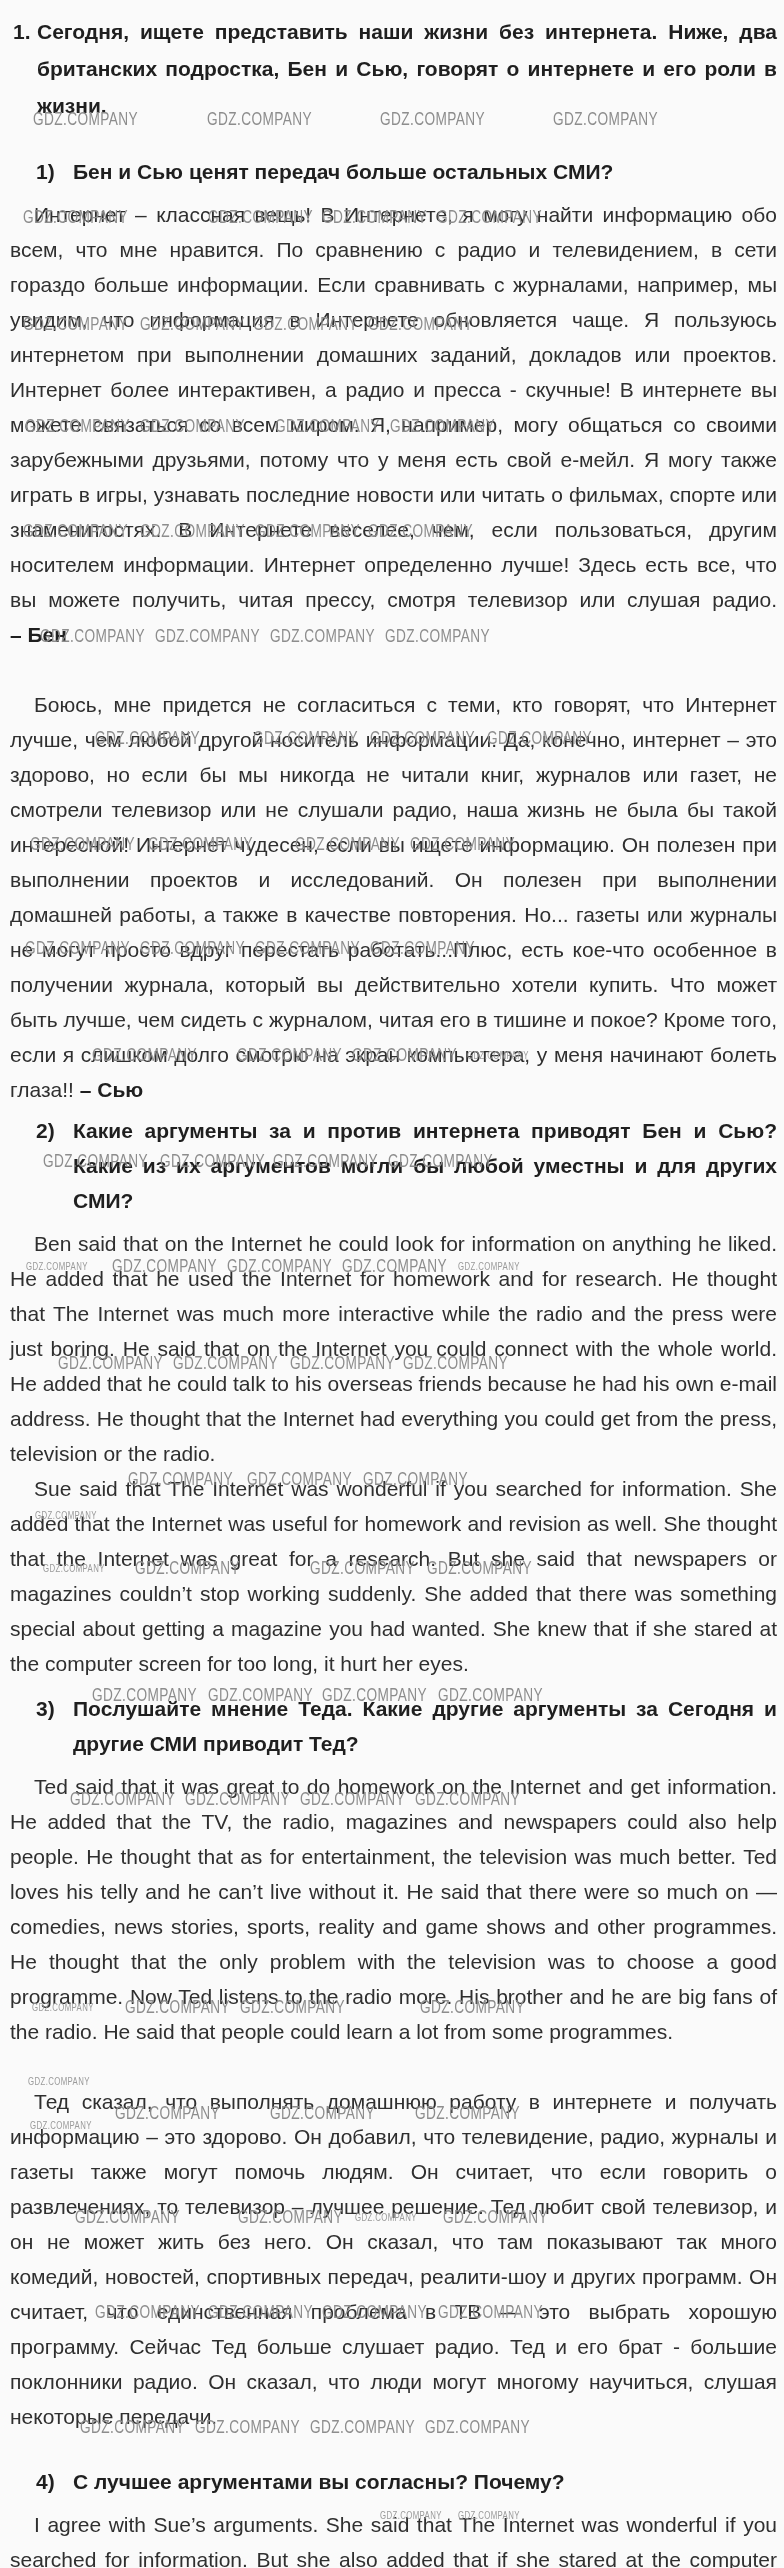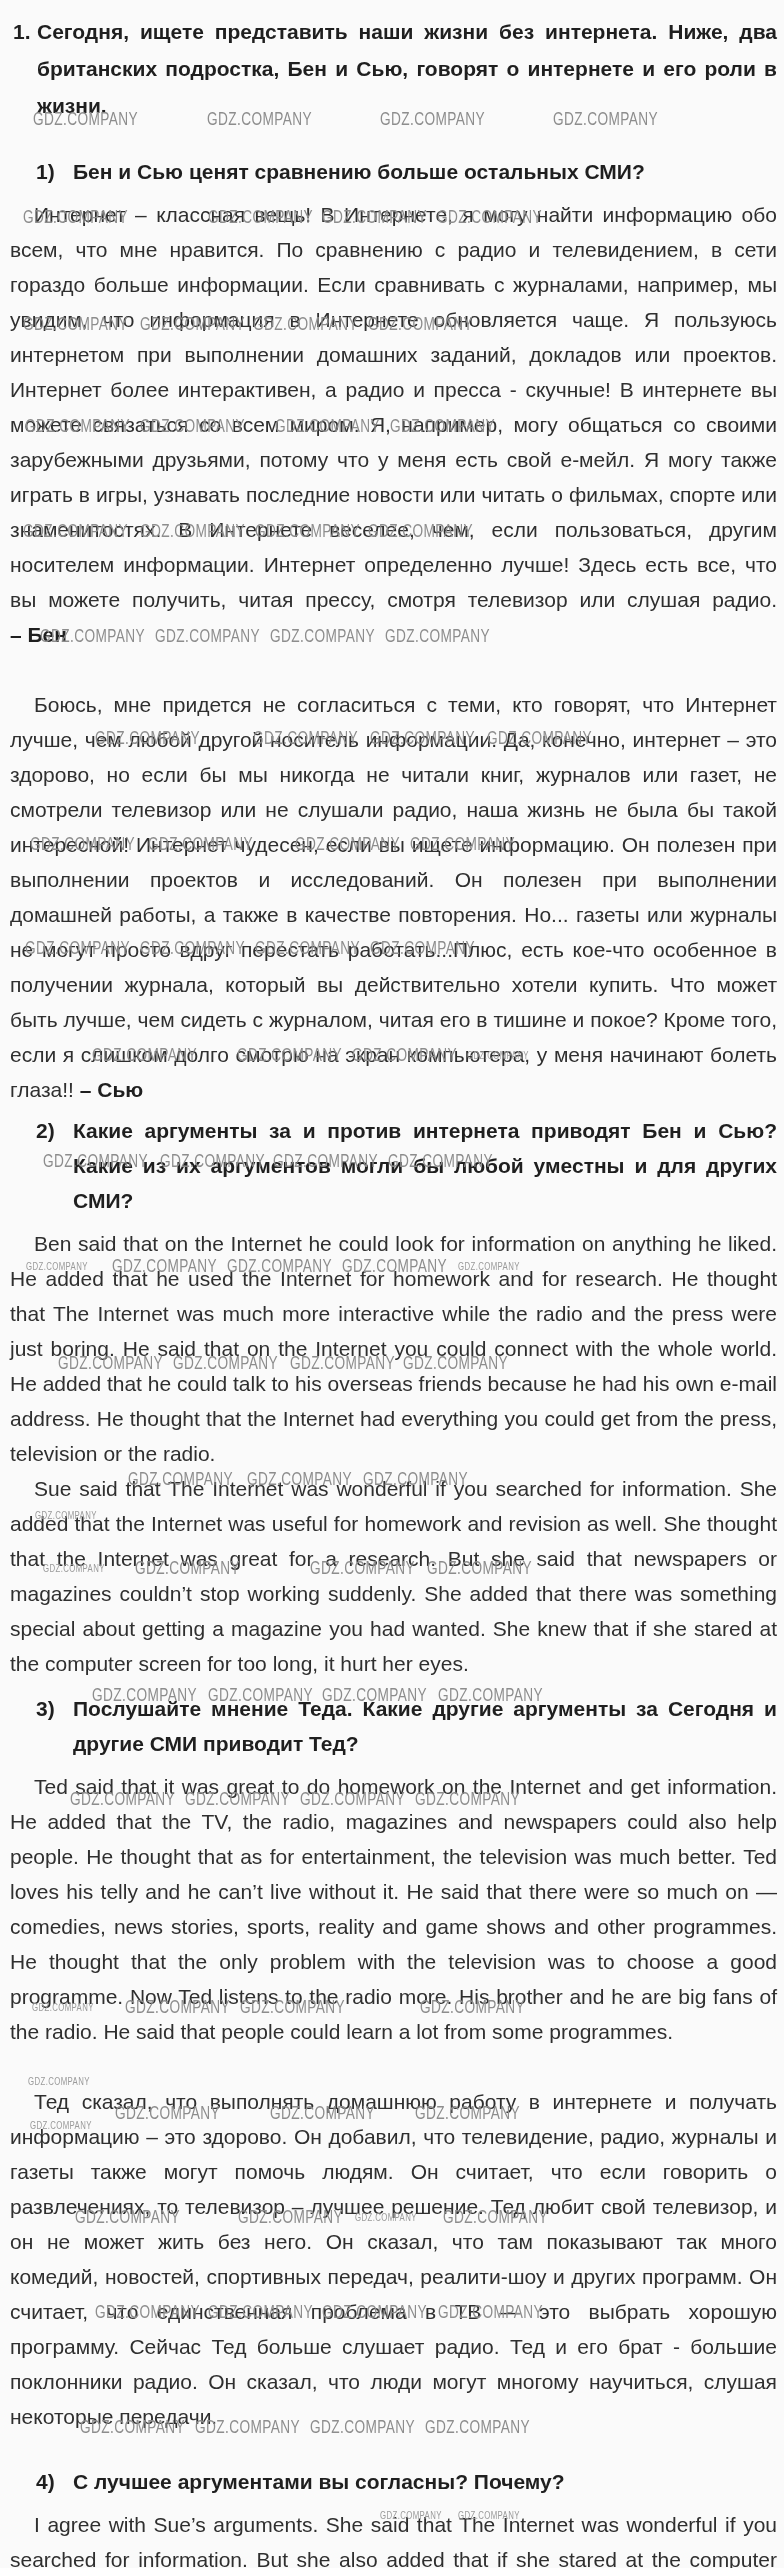--- a/index.html
+++ b/index.html
@@ -81,21 +81,21 @@
 
 <div class="page">
 
   <div class="item">
     <span class="num">1.</span>
     <span class="txt">Сегодня, ищете представить наши жизни без интернета. Ниже, два британских подростка, Бен и Сью, говорят о интернете и его роли в жизни.</span>
   </div>
 
   <div class="sub-q q1">
     <span class="num">1)</span>
-    <span class="txt">Бен и Сью ценят сравнению больше остальных СМИ?</span>
+    <span class="txt">Бен и Сью ценят передач больше остальных СМИ?</span>
   </div>
   <p class="para after-q"><span>Интернет – классная вещь! В Интернете, я могу найти информацию обо всем, что мне нравится. По сравнению с радио и телевидением, в сети гораздо больше информации. Если сравнивать с журналами, например, мы увидим, что информация в Интернете обновляется чаще. Я пользуюсь интернетом при выполнении домашних заданий, докладов или проектов. Интернет более интерактивен, а радио и пресса - скучные! В интернете вы можете связаться со всем миром. Я, например, могу общаться со своими зарубежными друзьями, потому что у меня есть свой е-мейл. Я могу также играть в игры, узнавать последние новости или читать о фильмах, спорте или знаменитостях. В Интернете веселее, чем, если пользоваться, другим носителем информации. Интернет определенно лучше! Здесь есть все, что вы можете получить, читая прессу, смотря телевизор или слушая радио.</span>
     <span class="sig">– Бен</span></p>
   <p class="para gap"><span>Боюсь, мне придется не согласиться с теми, кто говорят, что Интернет лучше, чем любой другой носитель информации. Да, конечно, интернет – это здорово, но если бы мы никогда не читали книг, журналов или газет, не смотрели телевизор или не слушали радио, наша жизнь не была бы такой интересной! Интернет чудесен, если вы ищете информацию. Он полезен при выполнении проектов и исследований. Он полезен при выполнении домашней работы, а также в качестве повторения. Но... газеты или журналы не могут просто вдруг перестать работать...Плюс, есть кое-что особенное в получении журнала, который вы действительно хотели купить. Что может быть лучше, чем сидеть с журналом, читая его в тишине и покое? Кроме того, если я слишком долго смотрю на экран компьютера, у меня начинают болеть глаза!!</span>
     <span class="sig">– Сью</span></p>
 
   <div class="sub-q q2">
     <span class="num">2)</span>
     <span class="txt">Какие аргументы за и против интернета приводят Бен и Сью? Какие из их аргументов могли бы любой уместны и для других СМИ?</span>
   </div>

